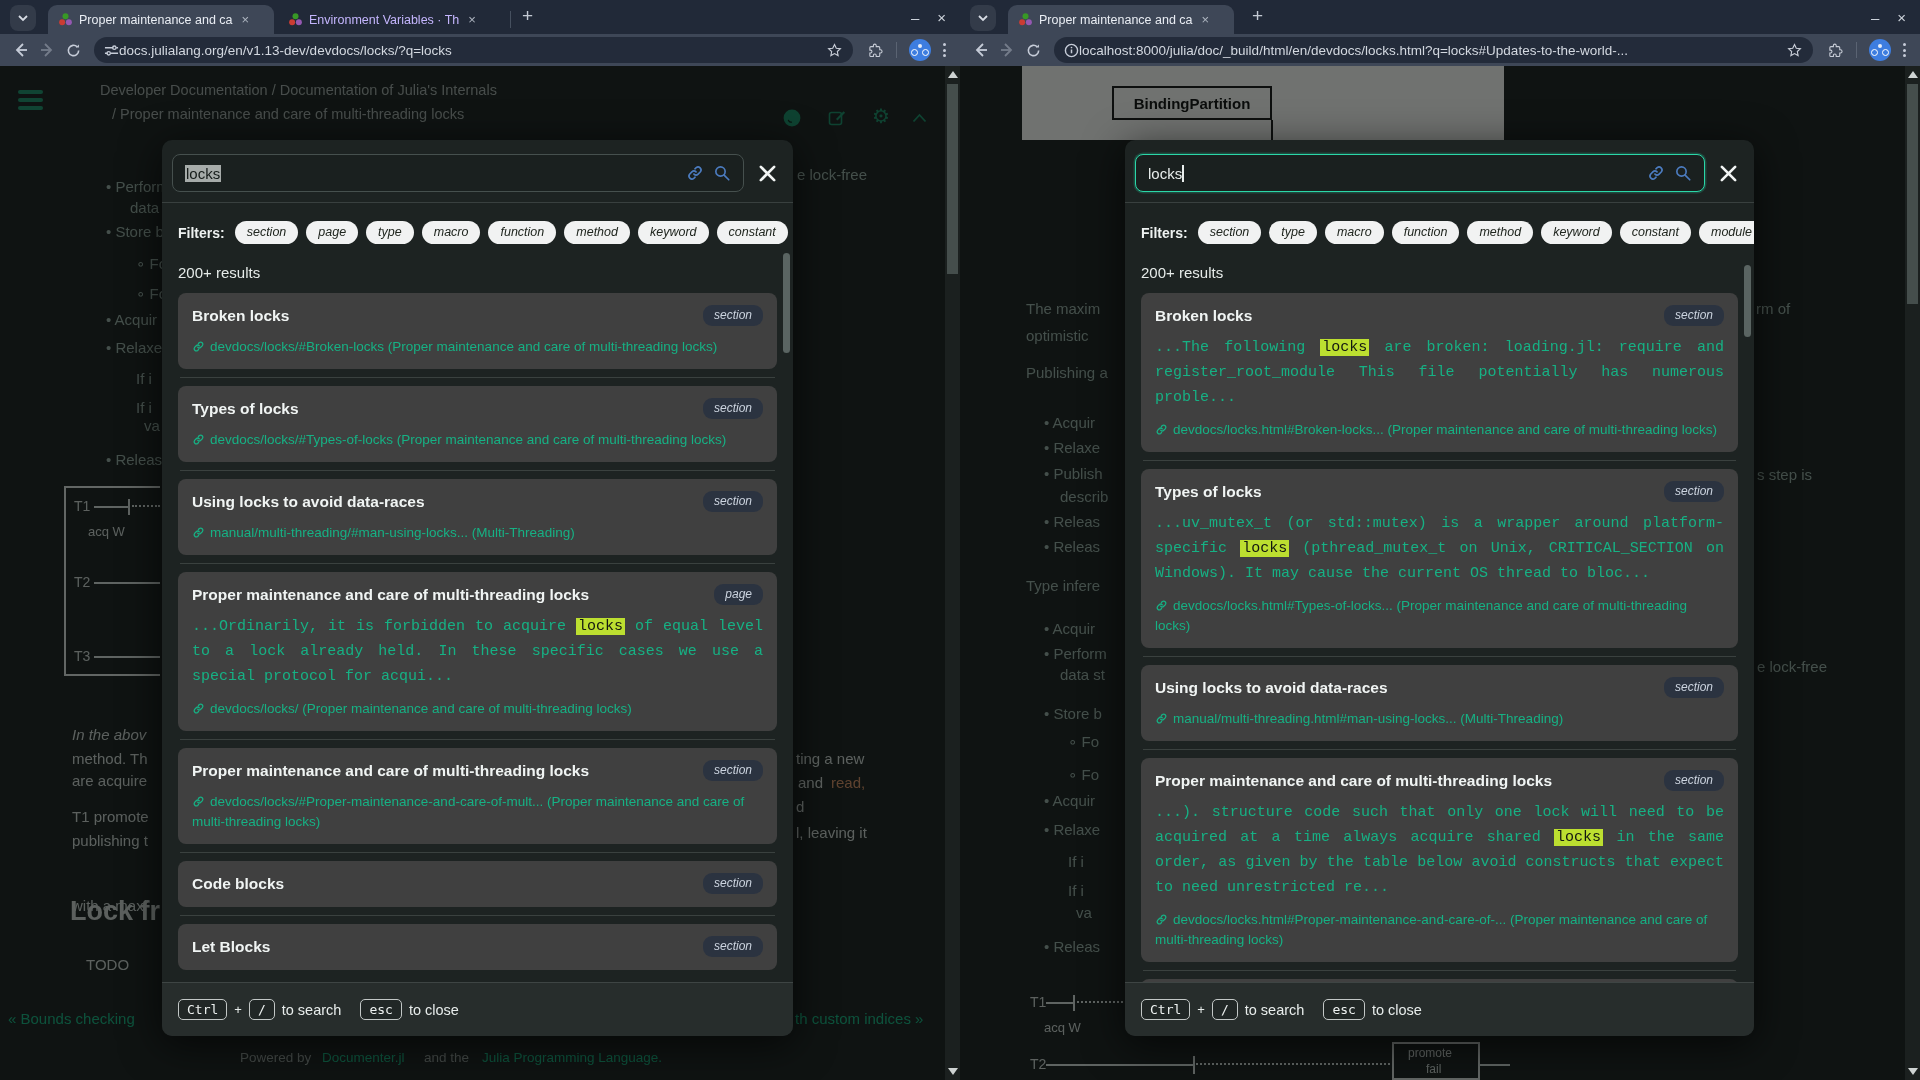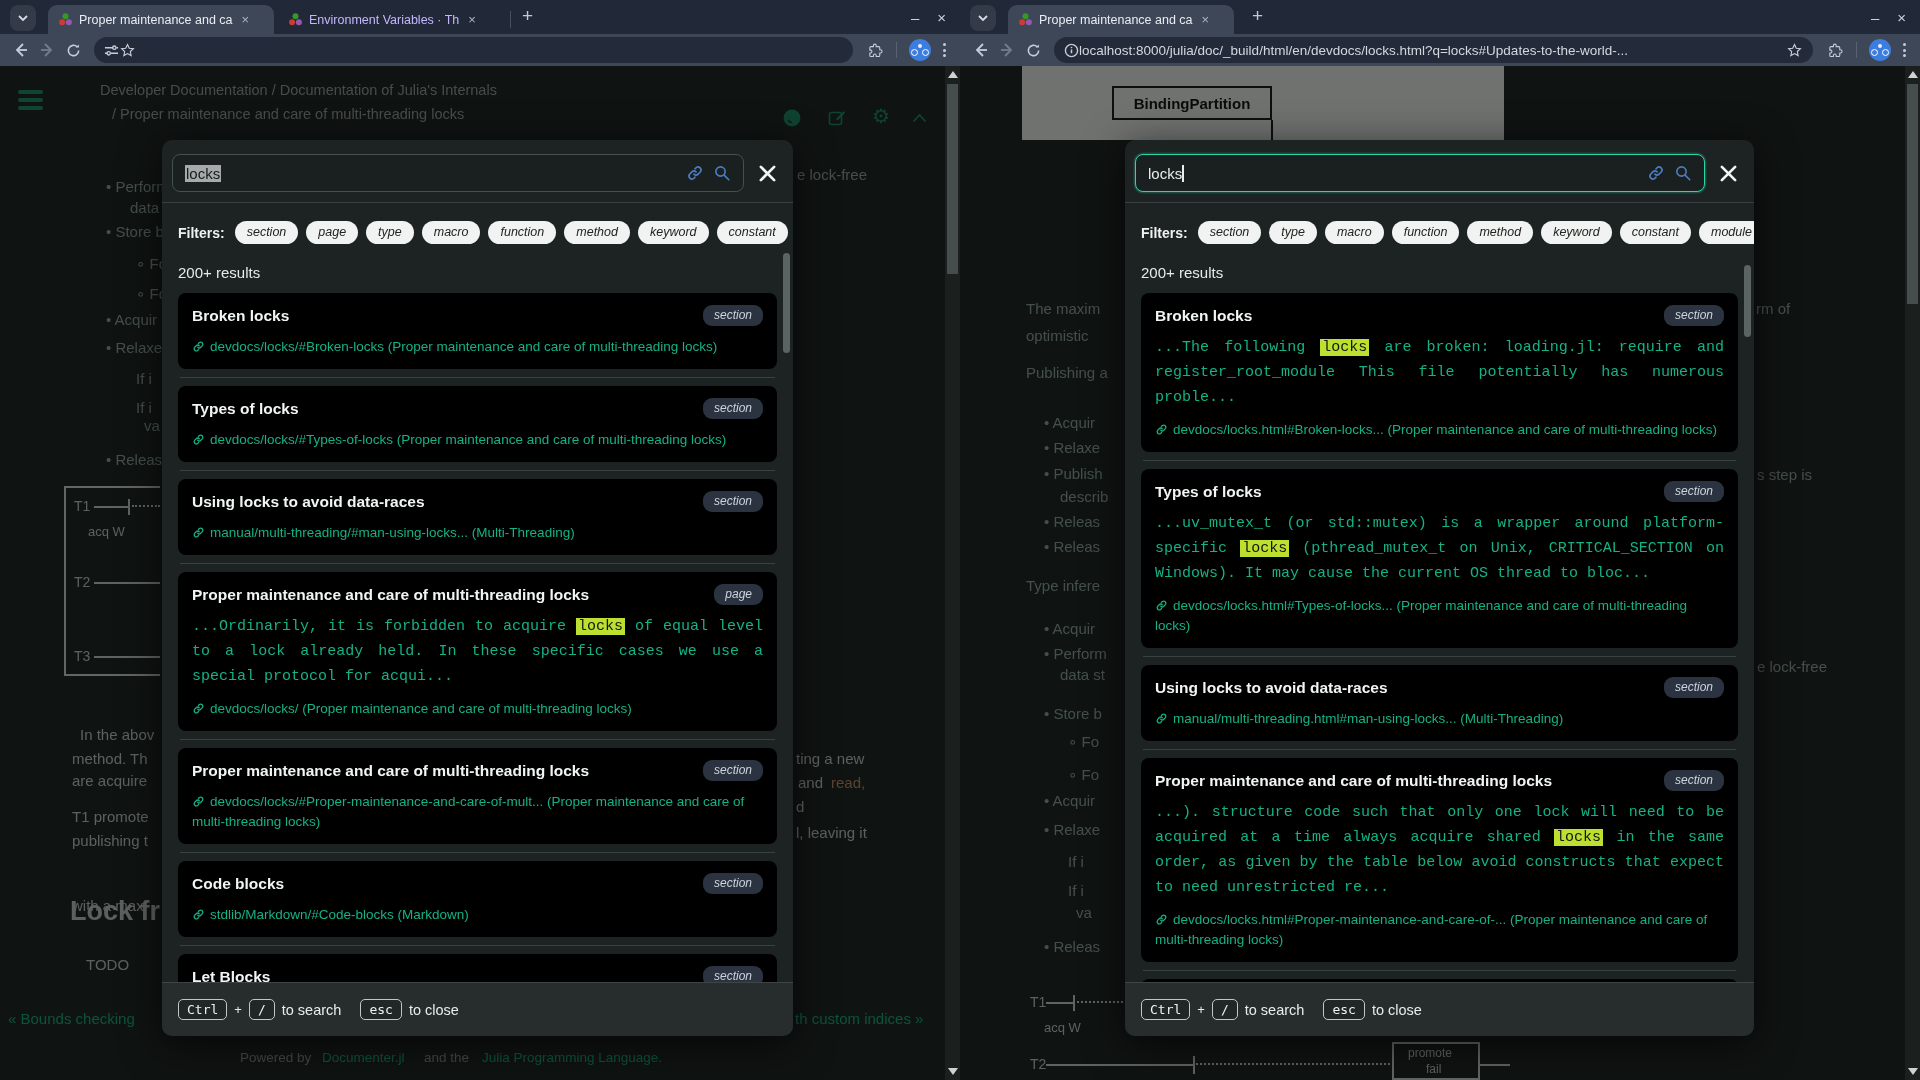--- a/index.html
+++ b/index.html
@@ -79,21 +79,21 @@
   .modal-close { display:flex; align-items:center; padding:0 4px; }
   .modal-body { flex:1; overflow:hidden; position:relative; padding:0 16px;
     border-top:1px solid #39403f; }
   .mscroll { position:absolute; right:3px; top:50px; width:7px; height:100px;
     border-radius:4px; background:#5a6462; z-index:6; }
   .filters { display:flex; align-items:center; gap:8px; margin-top:18px; }
   .flabel { font-weight:700; font-size:14px; color:#eef2f1; margin-right:2px; }
   .pill { background:#f1f2f2; color:#20261f; font-style:italic; font-size:12.5px;
     padding:4px 12px 5px; border-radius:13px; }
   .count { font-size:15px; color:#e6ebe9; margin:20px 0 12px; }
-  .card { background:#000000; border-radius:8px; padding:12px 14px; }
+  .card { background:#404040; border-radius:8px; padding:12px 14px; }
   .card-head { display:flex; justify-content:space-between; align-items:flex-start; gap:10px; }
   .rtitle { font-size:15.5px; font-weight:700; color:#f0f4f3; line-height:22px; }
   .badge { font-size:12px; font-style:italic; color:#ccd4df; background:#2b3340;
     padding:3px 11px 4px; border-radius:9px; flex:none; }
   .excerpt { font-size:15px; line-height:25px; color:#16b184; text-align:justify; margin-top:8px;font-family:Liberation Mono, monospace; }
   .hl { background:#bcdf30; color:#131711; padding:0 2px; }
   .rlink { font-size:13.5px; color:#16b184; margin-top:10px; line-height:20px; }
   .rlink svg { vertical-align:-2px; margin-right:5px; }
   hr.divider { border:none; border-top:1px solid #3a413f; margin:8px 2px; }
   .mfooter { position:absolute; left:0; right:0; bottom:0; height:54px; background:#272d2c;
@@ -158,20 +158,21 @@
           <path d="M13.5 8a5.5 5.5 0 1 1-1.6-3.9" stroke="#c6ccd8" stroke-width="1.7" fill="none"></path>
           <path d="M13.8 1.5v3.3h-3.3z" fill="#c6ccd8"></path>
         </svg>
     </div>
     <div class="urlpill">
       <svg width="15" height="15" viewBox="0 0 16 16">
           <path d="M1 5h9M13 5h2M1 11h3M7 11h8" stroke="#c6ccd8" stroke-width="1.6"></path>
           <circle cx="11" cy="5" r="1.8" stroke="#c6ccd8" stroke-width="1.4" fill="none"></circle>
           <circle cx="5" cy="11" r="1.8" stroke="#c6ccd8" stroke-width="1.4" fill="none"></circle>
         </svg>
+      <span class="urltext">docs.julialang.org/en/v1.13-dev/devdocs/locks/?q=locks</span>
       <svg width="17" height="17" viewBox="0 0 24 24">
           <path d="M12 3.5l2.5 5.3 5.8.7-4.3 4 1.1 5.7-5.1-2.8-5.1 2.8 1.1-5.7-4.3-4 5.8-.7z" stroke="#c9ced8" stroke-width="1.6" fill="none"></path>
         </svg>
     </div>
     <div class="tb-right">
       <svg width="17" height="17" viewBox="0 0 24 24">
           <path d="M19 11h-1V8a1.5 1.5 0 0 0-1.5-1.5H13V5a2 2 0 1 0-4 0v1.5H5.5A1.5 1.5 0 0 0 4 8v3.5H5a2 2 0 1 1 0 4H4V19a1.5 1.5 0 0 0 1.5 1.5H9V19a2 2 0 1 1 4 0v1.5h3.5A1.5 1.5 0 0 0 18 19v-3.5h1a2.25 2.25 0 0 0 0-4.5z" stroke="#c9ced8" stroke-width="1.5" fill="none"></path>
         </svg>
       <div class="tbsep"></div>
       <div class="avatar">
@@ -217,21 +218,21 @@
         <span class="frag gg" style="left: 106px; top: 245px;">•  Acquir</span>
         <span class="frag gg" style="left: 106px; top: 273px;">•  Relaxe</span>
         <span class="frag gg" style="left: 136px; top: 304px;">If i</span>
         <span class="frag gg" style="left: 136px; top: 333px;">If i</span>
         <span class="frag gg" style="left: 144px; top: 351px;">va</span>
         <span class="frag gg" style="left: 106px; top: 385px;">•  Releas</span>
         <span class="frag w" style="left: 74px; top: 432px; font-size: 14px;">T1</span>
         <span class="frag w" style="left: 88px; top: 458px; font-size: 13px;">acq W</span>
         <span class="frag w" style="left: 74px; top: 508px; font-size: 14px;">T2</span>
         <span class="frag w" style="left: 74px; top: 582px; font-size: 14px;">T3</span>
-        <span class="frag w" style="left: 80px; top: 660px;">In the abov</span>
+        <span class="frag w" style="left: 72px; top: 660px; font-style: italic;">In the abov</span>
         <span class="frag w" style="left: 72px; top: 684px;">method. Th</span>
         <span class="frag w" style="left: 72px; top: 706px;">are acquire</span>
         <span class="frag w" style="left: 72px; top: 742px;">T1 promote</span>
         <span class="frag w" style="left: 72px; top: 766px;">publishing t</span>
         <span class="frag w" style="left: 72px; top: 831px;">with a maxi</span>
         <span class="frag w" style="left: 796px; top: 684px;">ting a new</span>
         <span class="frag w" style="left: 798px; top: 708px;">and</span>
         <span class="frag o" style="left: 831px; top: 708px;">read,</span>
         <span class="frag w" style="left: 796px; top: 732px;">d</span>
         <span class="frag w" style="left: 796px; top: 758px;">l, leaving it</span>
@@ -343,23 +344,20 @@
           <div class="rlink"><svg width="13" height="13" viewBox="0 0 24 24" style="display:inline">
                 <path d="M10.6 13.4a4 4 0 0 0 5.6 0l3-3a4 4 0 0 0-5.6-5.6L11.9 6.4M13.4 10.6a4 4 0 0 0-5.6 0l-3 3a4 4 0 0 0 5.6 5.6l1.7-1.6" stroke="#16b184" stroke-width="2.4" fill="none" stroke-linecap="round"></path>
               </svg><span>devdocs/locks/#Proper-maintenance-and-care-of-mult... (Proper maintenance and care of multi-threading locks)</span></div>
         </div>
         <hr class="divider">
         <div class="card">
           <div class="card-head">
               <span class="rtitle">Code blocks</span>
               <span class="badge">section</span>
             </div>
-          <div class="rlink"><svg width="13" height="13" viewBox="0 0 24 24" style="display:inline">
-                <path d="M10.6 13.4a4 4 0 0 0 5.6 0l3-3a4 4 0 0 0-5.6-5.6L11.9 6.4M13.4 10.6a4 4 0 0 0-5.6 0l-3 3a4 4 0 0 0 5.6 5.6l1.7-1.6" stroke="#16b184" stroke-width="2.4" fill="none" stroke-linecap="round"></path>
-              </svg><span>stdlib/Markdown/#Code-blocks (Markdown)</span></div>
         </div>
         <hr class="divider">
         <div class="card">
           <div class="card-head">
               <span class="rtitle">Let Blocks</span>
               <span class="badge">section</span>
             </div>
         </div>
       </div>
       <div class="mfooter">

